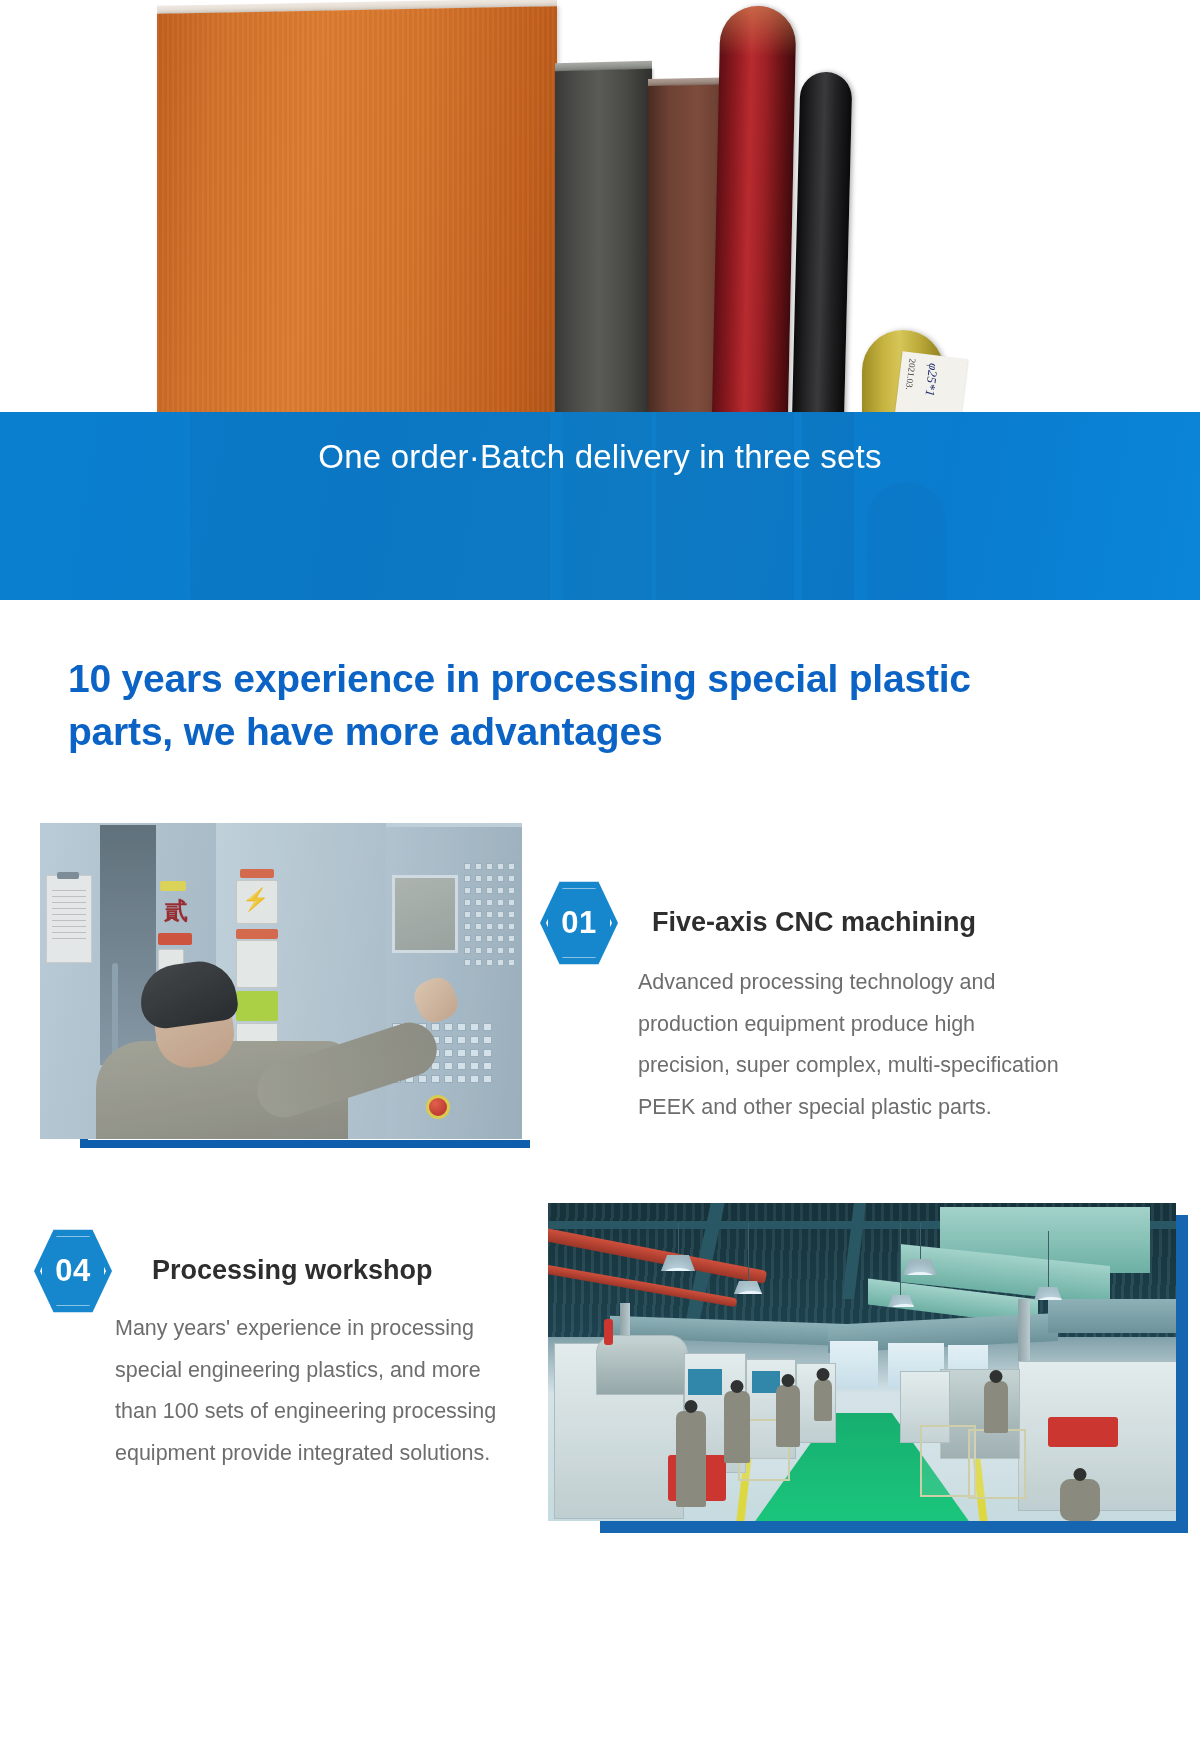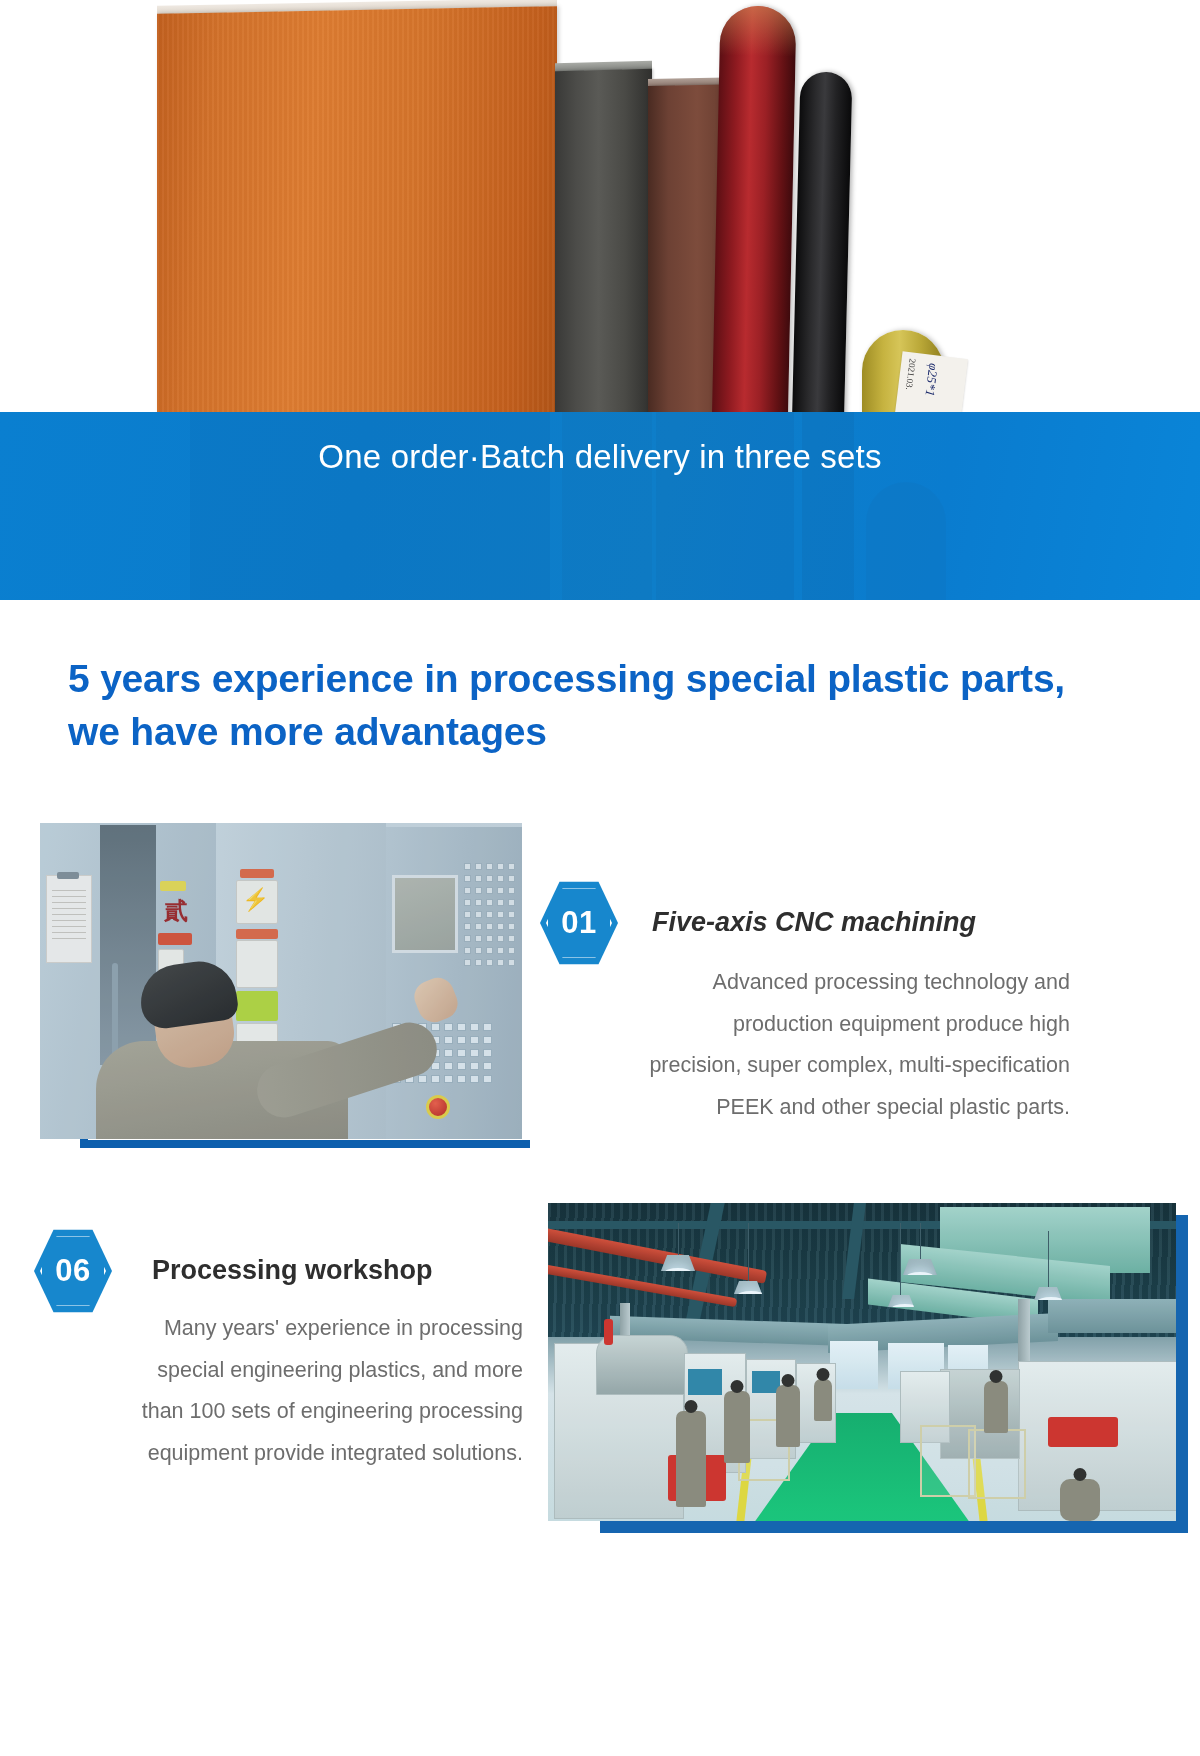--- a/index.html
+++ b/index.html
@@ -206,25 +206,25 @@
     clip-path:polygon(25% 2%,75% 2%,100% 50%,75% 98%,25% 98%,0% 50%);
   }
   .hex .num {
     position:relative; color:#ffffff; font-size:31px; font-weight:bold; letter-spacing:.5px;
   }
 
   .feat-title {
     position:absolute; color:#2e2e2e; font-size:27px; font-weight:bold; white-space:nowrap;
   }
   .feat-body {
-    position:absolute; color:#6d6d6d; font-size:21.5px; line-height:1.94;text-align:right;
+    position:absolute; color:#6d6d6d; font-size:21.5px; line-height:1.94;
   }
 
   #hex01 { left:540px; top:880px; }
-  #title01 { left:652px; top:907px;font-style:italic; }
+  #title01 { left:652px; top:907px; }
   #body01 { left:638px; top:962px; width:432px; }
 
   
   #hex02 { left:34px; top:1228px; }
   #title02 { left:152px; top:1255px; }
   #body02 { left:115px; top:1308px; width:408px; }
 
   #photo02 { left:548px; top:1203px; width:640px; height:330px; }
   #photo02 .shot { left:0; top:0; width:628px; height:318px; }
   #photo02 .bar-r { position:absolute; right:0; top:12px; width:12px; height:318px; background:#1565b0; }
@@ -290,21 +290,21 @@
     <div class="g1"></div>
       <div class="g2"></div>
       <div class="g3"></div>
     <div class="g4"></div>
       <div class="g5"></div>
       <div class="g6"></div>
   </div>
   <div class="banner-line banner-l2">One order·Batch delivery in three sets</div>
 </div>
 
-<div class="heading">5 years experience in processing special plastic parts, we have more advantages</div>
+<div class="heading">10 years experience in processing special plastic parts, we have more advantages</div>
 
 <div class="photo-frame" id="photo01">
   <div class="bar-l"></div>
   <div class="bar-b"></div>
   <div class="shot">
     <div class="cnc">
       <div class="machine-l"></div>
       <div class="door-gap"></div>
       <div class="clipboard">
           <i></i>
@@ -428,21 +428,21 @@
 
 <div class="hex" id="hex01">
   <div class="inner"></div>
   <span class="num">01</span>
 </div>
 <div class="feat-title" id="title01">Five-axis CNC machining</div>
 <div class="feat-body" id="body01">Advanced processing technology and production equipment produce high precision, super complex, multi-specification PEEK and other special plastic parts.</div>
 
 <div class="hex" id="hex02">
   <div class="inner"></div>
-  <span class="num">06</span>
+  <span class="num">04</span>
 </div>
 <div class="feat-title" id="title02">Processing workshop</div>
 <div class="feat-body" id="body02">Many years' experience in processing special engineering plastics, and more than 100 sets of engineering processing equipment provide integrated solutions.</div>
 
 <div class="photo-frame" id="photo02">
   <div class="bar-r"></div>
   <div class="bar-b2"></div>
   <div class="shot">
     <div class="fac">
       <div class="ceil"></div>

